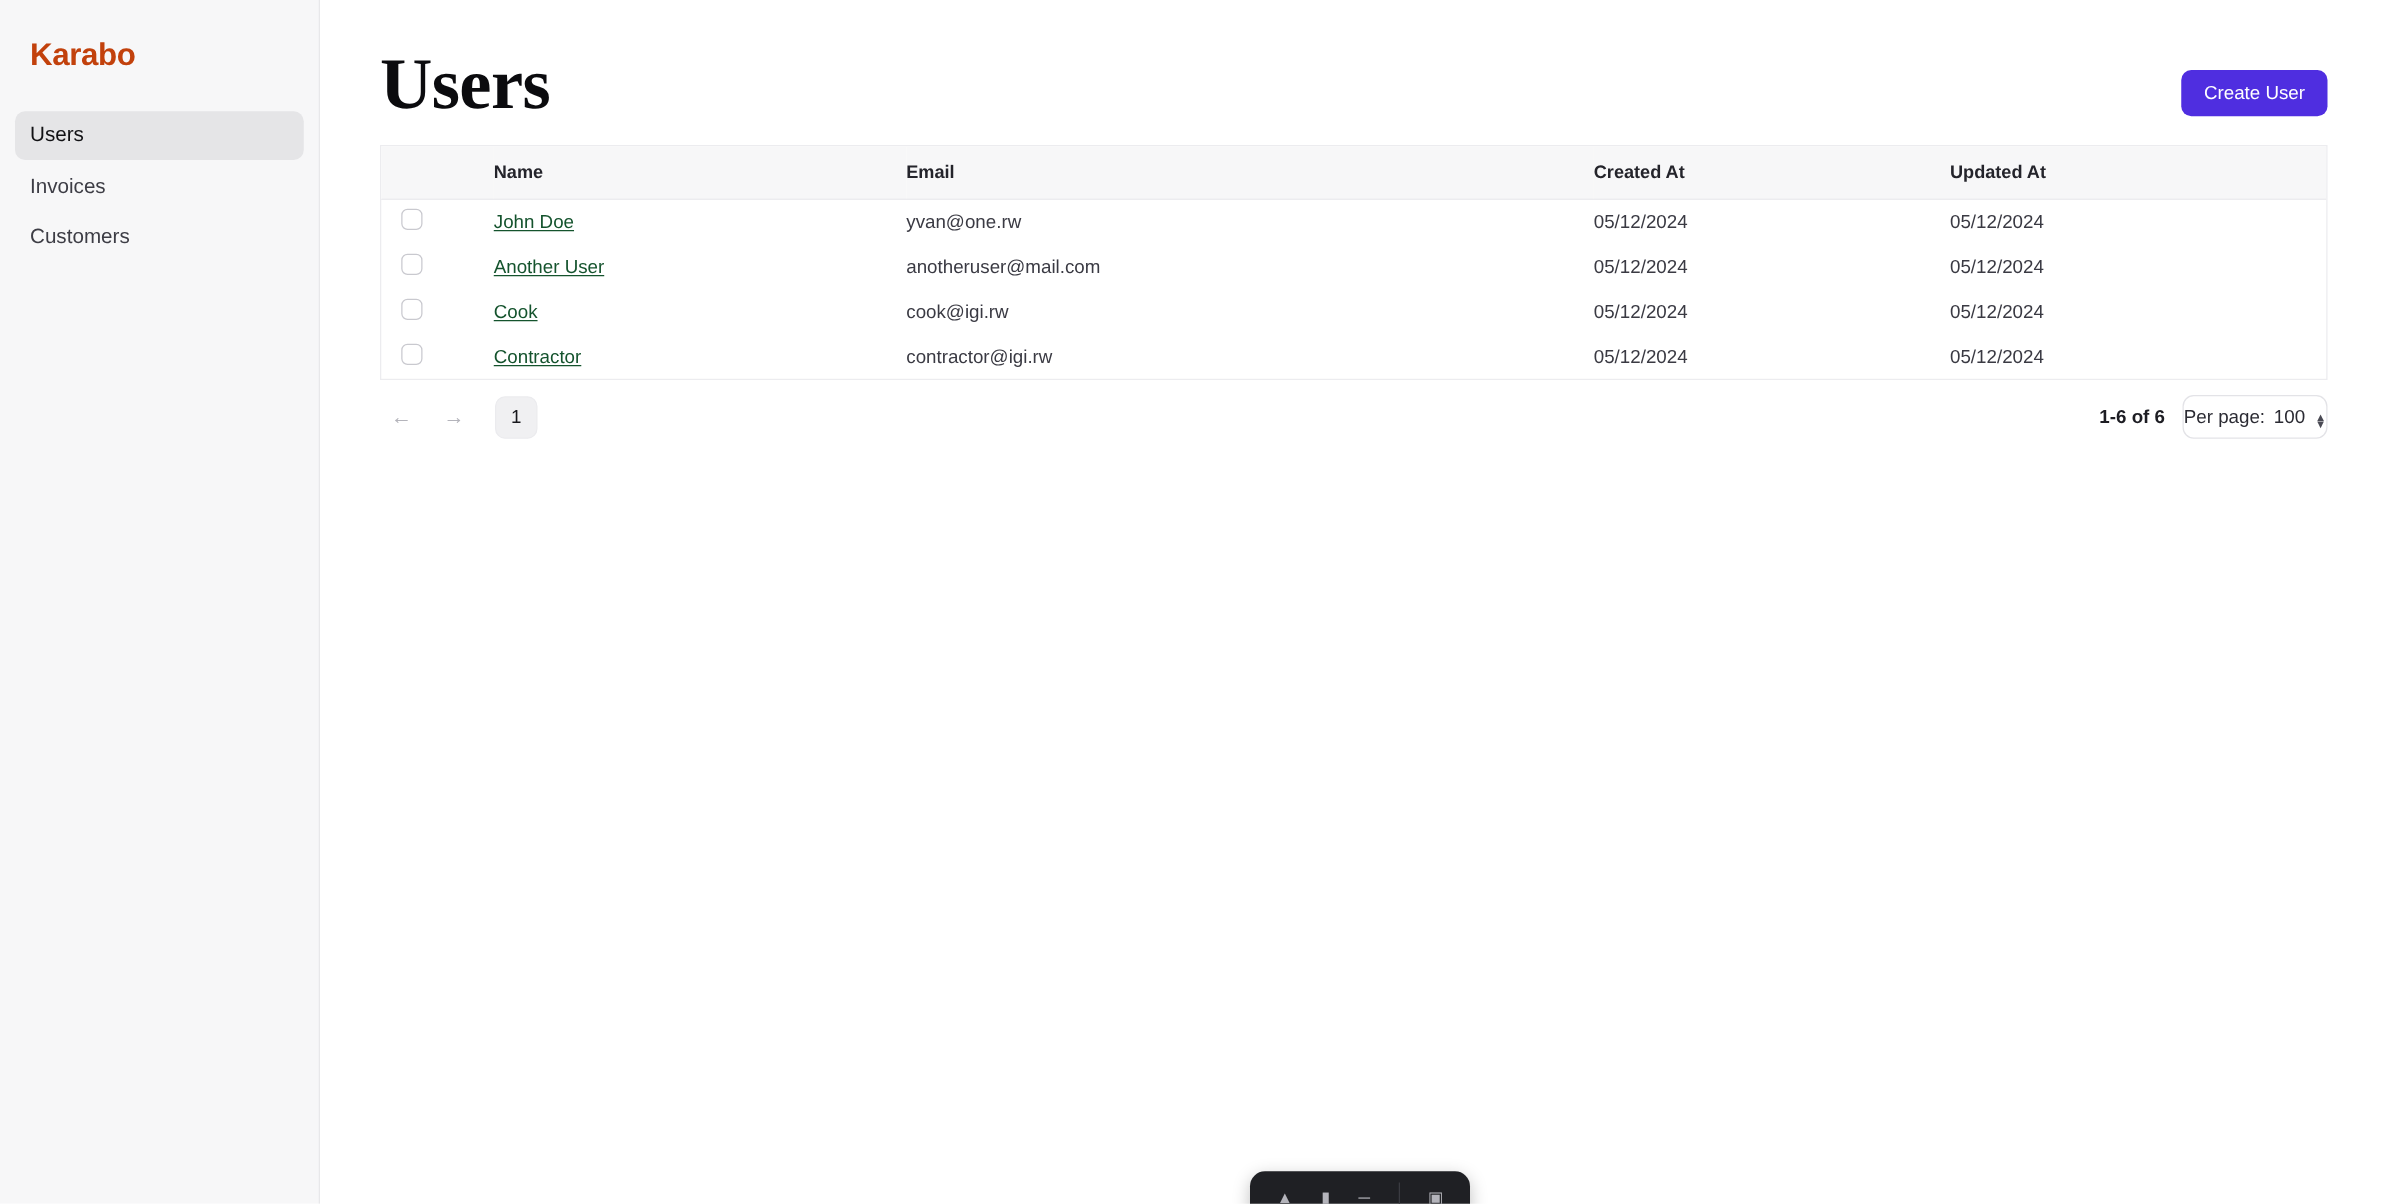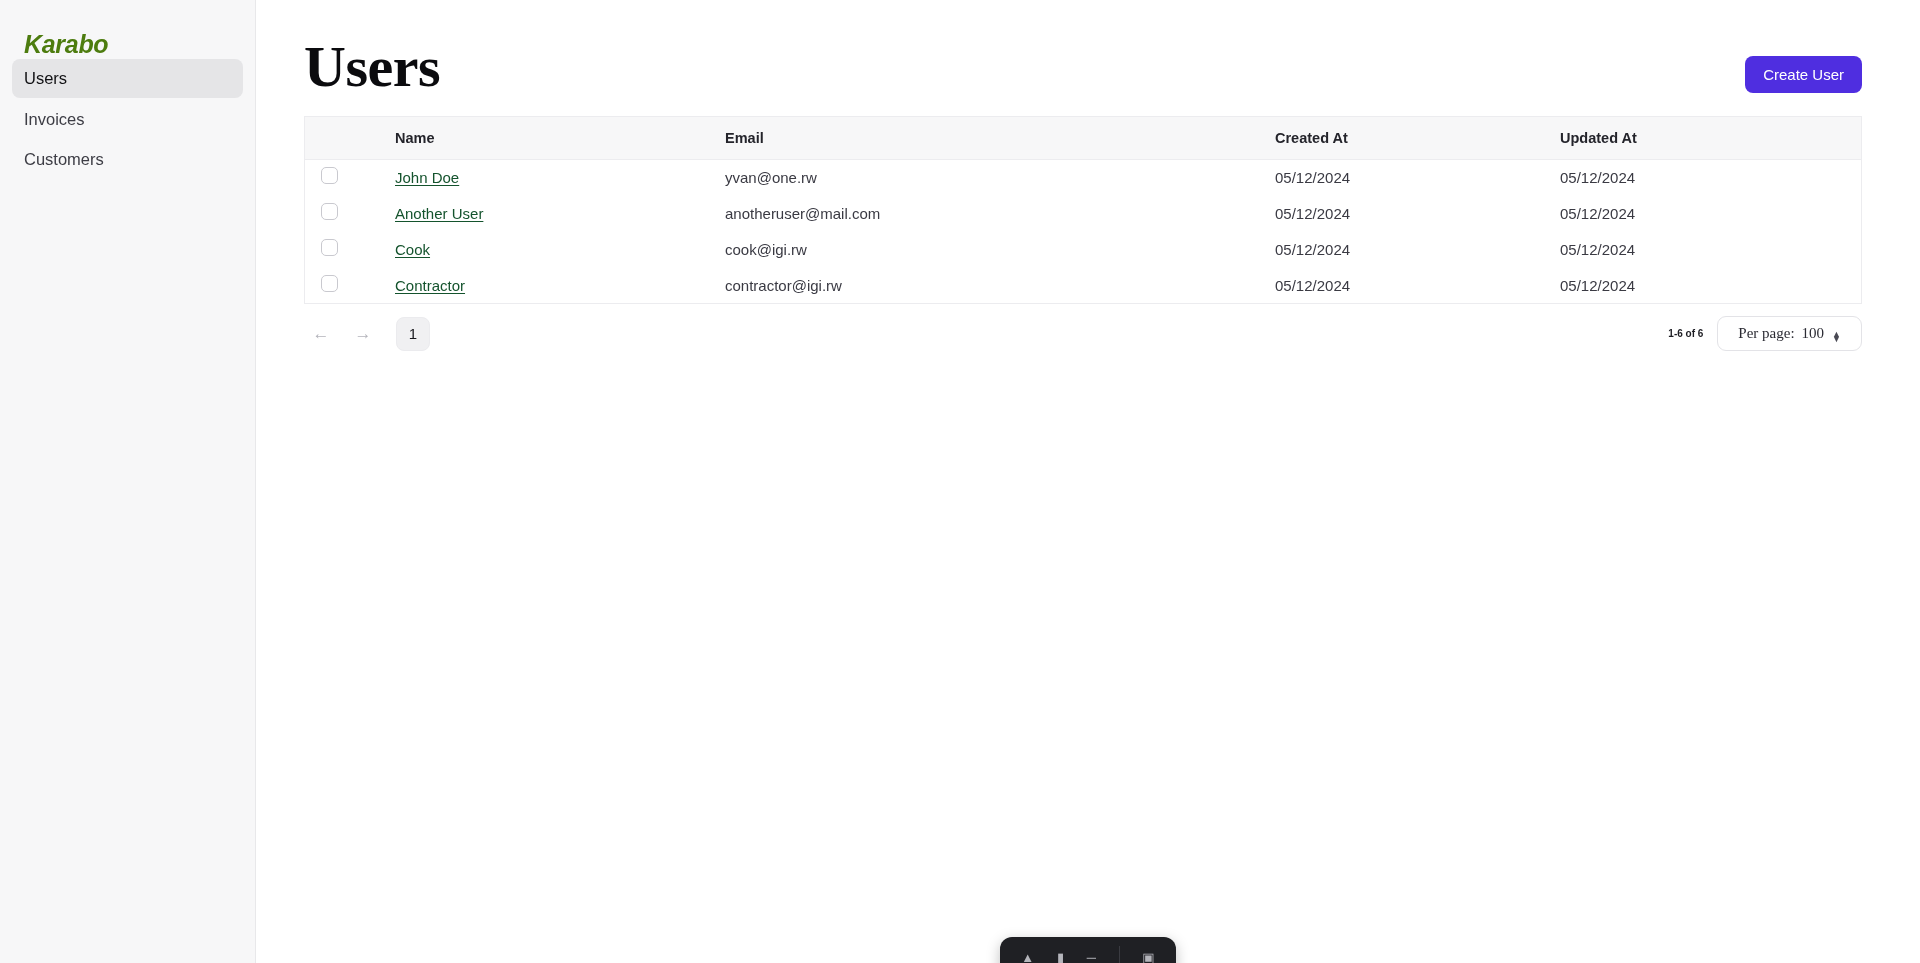--- a/index.html
+++ b/index.html
@@ -18,24 +18,24 @@
     width: 256px;
     min-width: 256px;
     height: 963px;
     background: #f7f7f8;
     border-right: 1px solid #e8e8ea;
     padding: 24px 12px 0 12px;
   }
   .brand {
     font-size: 25px;
     font-weight: 700;
-    color: #4d7c0f;
+    color: #c2410c;
     letter-spacing: -0.3px;
     padding: 6px 12px 0 12px;
-    font-style: italic;
+    margin-bottom: 30px;
   }
   .nav { display: flex; flex-direction: column; gap: 2px; }
   .nav-item {
     display: block;
     font-size: 16.5px;
     color: #3d3d45;
     padding: 9px 12px;
     border-radius: 8px;
     text-decoration: none;
     line-height: 1.25;
@@ -156,31 +156,30 @@
     display: flex; align-items: center; justify-content: center;
     background: #f0f0f2;
     border: 1px solid #ebebee;
     border-radius: 8px;
     font-size: 15px;
     color: #18181d;
     cursor: pointer;
     margin-left: 6px;
   }
   .pager-right { display: flex; align-items: center; gap: 14px; }
-  .count-label { font-size: 10px; font-weight: 700; color: #1d1d23; }
+  .count-label { font-size: 15px; font-weight: 700; color: #1d1d23; }
   .per-page {
     display: flex; align-items: flex-end; gap: 7px;
     border: 1px solid #e3e3e7;
     border-radius: 9px;
-    padding: 8px 20px;
+    padding: 8px 0;
     font-size: 15px;
     color: #2b2b33;
     background: #ffffff;
     cursor: pointer;
-    font-family: Liberation Serif, serif;
   }
   .per-page .value { font-weight: 400; }
   .chev { display: flex; flex-direction: column; line-height: 5px; font-size: 9px; color: #4a4a54; margin-left: 1px; }
 
   
   .float-toolbar {
     position: absolute;
     left: 50%;
     transform: translateX(-50%);
     bottom: -14px;

